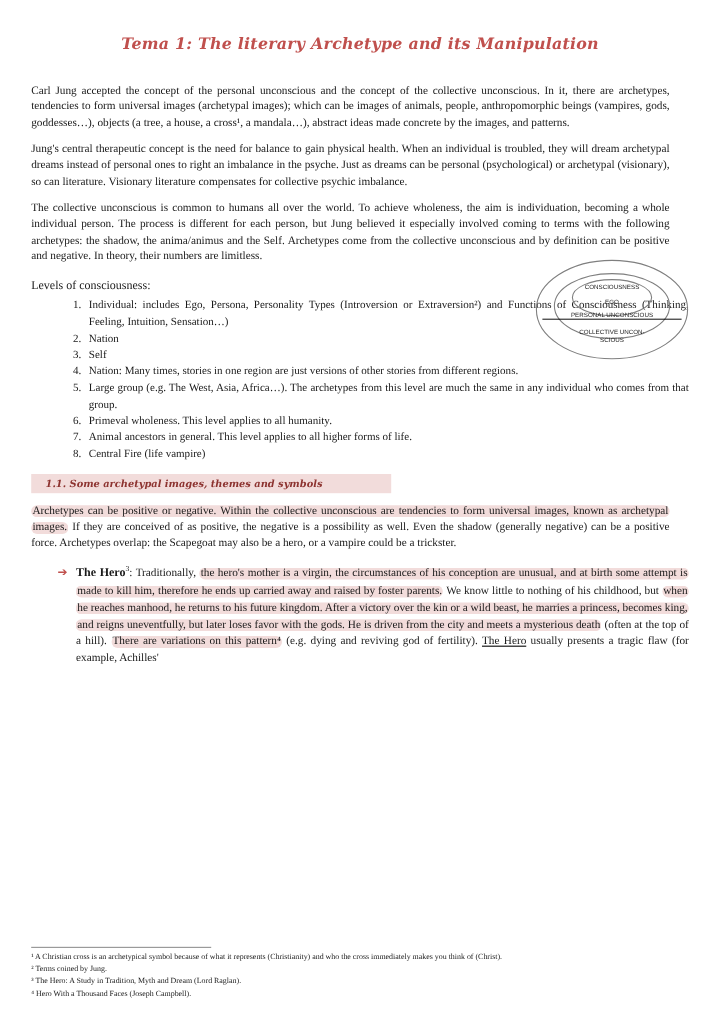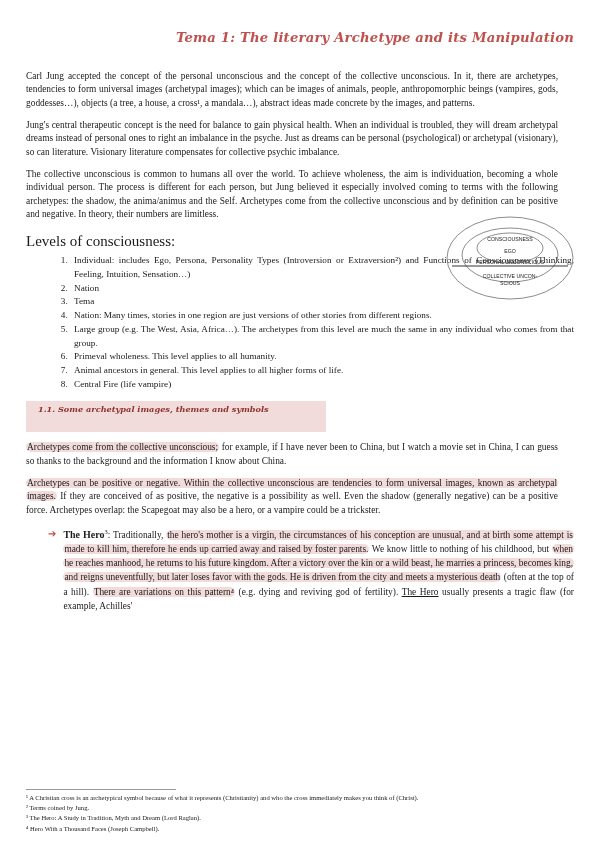--- a/index.html
+++ b/index.html
@@ -15,21 +15,21 @@
     overflow: hidden;
   }
   .page {
     position: relative;
     width: 600px;
     height: 848px;
     box-sizing: border-box;
     padding: 26px 26px 0 26px;
   }
   .doc-title {
-    text-align: right;
+    text-align: center;
     color: #c0504d;
     font-family: "DejaVu Serif", serif;
     font-size: 13.2px;
     font-style: italic;
     font-weight: bold;
     letter-spacing: 0.2px;
     margin: 4px 0 25px 0;
   }
   .section-bar {
     background: #c0504d;
@@ -43,36 +43,36 @@
     box-sizing: border-box;
     letter-spacing: 0.1px;
   }
   .subsection-bar {
     background: #f2dcdb;
     color: #8d3330;
     font-family: "DejaVu Serif", serif;
     font-style: italic;
     font-weight: bold;
     font-size: 8.2px;
-    padding: 3px 6px 18px 12px;
+    padding: 3px 6px 3px 12px;
     width: 300px;
     box-sizing: border-box;
     margin: 10px 0 8px 0;
   }
   p.body {
     font-size: 9.4px;
     line-height: 1.42;
     text-align: justify;
     margin: 9px 16px 0 0;
   }
   p.first {
     margin-top: 10px;
   }
   .lead-label {
-    font-size: 15px;
+    font-size: 10px;
     margin: 12px 0 4px 0;
   }
   ol.levels {
     margin: 2px 0 0 0;
     padding-left: 44px;
     font-size: 9.2px;
     line-height: 1.45;
   }
   ol.levels li {
     text-align: justify;
@@ -150,31 +150,30 @@
 
   <p class="body first">Carl Jung accepted the concept of the personal unconscious and the concept of the collective unconscious. In it, there are archetypes, tendencies to form universal images (archetypal images); which can be images of animals, people, anthropomorphic beings (vampires, gods, goddesses…), objects (a tree, a house, a cross¹, a mandala…), abstract ideas made concrete by the images, and patterns.</p>
   <p class="body">Jung's central therapeutic concept is the need for balance to gain physical health. When an individual is troubled, they will dream archetypal dreams instead of personal ones to right an imbalance in the psyche. Just as dreams can be personal (psychological) or archetypal (visionary), so can literature. Visionary literature compensates for collective psychic imbalance.</p>
   <p class="body">The collective unconscious is common to humans all over the world. To achieve wholeness, the aim is individuation, becoming a whole individual person. The process is different for each person, but Jung believed it especially involved coming to terms with the following archetypes: the shadow, the anima/animus and the Self. Archetypes come from the collective unconscious and by definition can be positive and negative. In theory, their numbers are limitless.</p>
 
   <div class="lead-label">Levels of consciousness:</div>
 
   <ol class="levels">
     <li>Individual: includes Ego, Persona, Personality Types (Introversion or Extraversion²) and Functions of Consciousness (Thinking, Feeling, Intuition, Sensation…)</li>
     <li>Nation</li>
-    <li>Tema</li>
+    <li>Self</li>
     <li>Nation: Many times, stories in one region are just versions of other stories from different regions.</li>
     <li>Large group (e.g. The West, Asia, Africa…). The archetypes from this level are much the same in any individual who comes from that group.</li>
     <li>Primeval wholeness. This level applies to all humanity.</li>
     <li>Animal ancestors in general. This level applies to all higher forms of life.</li>
     <li>Central Fire (life vampire)</li>
   </ol>
 
   <div class="subsection-bar">1.1. Some archetypal images, themes and symbols</div>
 
-  <p class="body"><span class="hl">Archetypes come from the collective unconscious;</span><span> for example, if I have never been to China, but I watch a movie set in China, I can guess so thanks to the background and the information I know about China.</span></p>
 
   <p class="body"><span class="hl">Archetypes can be positive or negative. Within the collective unconscious are tendencies to form universal images, known as archetypal images.</span><span> If they are conceived of as positive, the negative is a possibility as well. Even the shadow (generally negative) can be a positive force. Archetypes overlap: the Scapegoat may also be a hero, or a vampire could be a trickster.</span></p>
 
   <div class="hero-block">
     <div class="arrow">➔</div>
     <div class="hero-text"><b>The Hero</b><sup>3</sup><span>: Traditionally, </span><span class="hl">the hero's mother is a virgin, the circumstances of his conception are unusual, and at birth some attempt is made to kill him, therefore he ends up carried away and raised by foster parents.</span><span> We know little to nothing of his childhood, but </span><span class="hl">when he reaches manhood, he returns to his future kingdom. After a victory over the kin or a wild beast, he marries a princess, becomes king, and reigns uneventfully, but later loses favor with the gods. He is driven from the city and meets a mysterious death</span><span> (often at the top of a hill). </span><span class="hl">There are variations on this pattern⁴</span><span> (e.g. dying and reviving god of fertility). </span><span class="u">The Hero</span><span> usually presents a tragic flaw (for example, Achilles'</span></div>
   </div>
 
   <svg class="diagram" viewBox="0 0 132 88">
     <ellipse cx="66" cy="44" rx="63" ry="41" fill="none" stroke="#7f7f7f" stroke-width="0.9"></ellipse>

